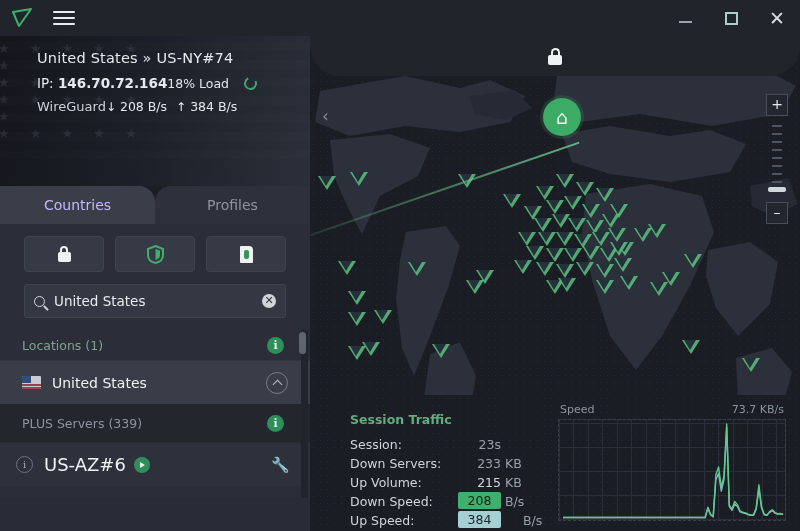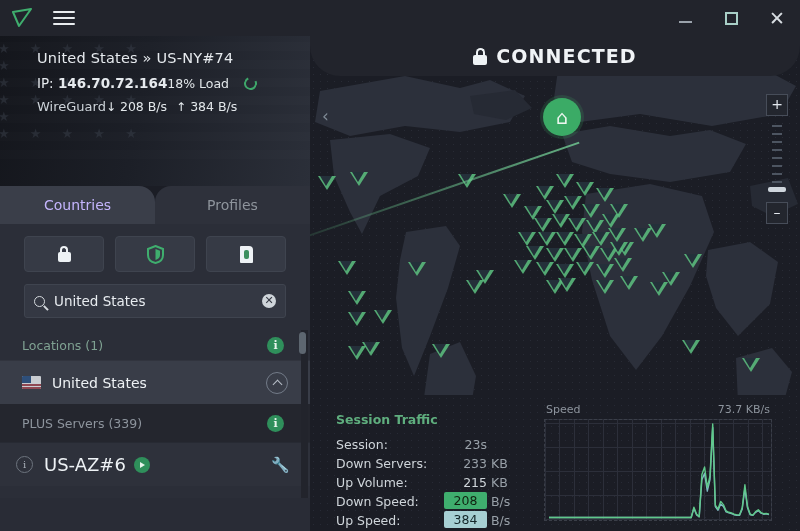--- a/index.html
+++ b/index.html
@@ -281,21 +281,21 @@
   .conn-beam {
     position: absolute; left: -5px; top: 200px;
     width: 290px; height: 2px;
     background: linear-gradient(90deg, rgba(90,185,124,0.15), rgba(112,200,146,0.85));
     transform: rotate(-19deg); transform-origin: left center;
     z-index: 5;
   }
 
   
   .stats-panel {
-    position: absolute; left: 296px; top: 395px;
+    position: absolute; left: 310px; top: 395px;
     width: 490px; height: 136px;
     background: #1b1d25;
     z-index: 8;
   }
   .stats-dots {
     position: absolute; inset: 0;
     background-image: radial-gradient(#272a35 0.9px, transparent 0.9px);
     background-size: 7px 7px;
   }
   .traffic {
@@ -310,21 +310,21 @@
     width: 47px; text-align: right; color: #98a0a8; font-size: 12.5px;
     padding-right: 4px;
   }
   .tr-val.green { color: #cfd5da; }
   .tr-val.badge-down {
     background: #3fae6e; color: #10210f; border-radius: 2px;
     text-align: center; padding: 1px 3px; width: 43px; margin-right: 4px;
   }
   .tr-val.badge-up {
     background: #a6cfd3; color: #14272a; border-radius: 2px;
-    text-align: center; padding: 1px 3px; width: 43px; margin-right: 4px;
+    text-align: center; padding: 1px 3px; width: 43px; margin-right: 22px;
   }
   .tr-unit { color: #98a0a8; font-size: 12.5px; }
 
   .graph {
     position: absolute; left: 248px; top: 8px;
     width: 228px; height: 122px;
   }
   .graph-head {
     display: flex; justify-content: space-between; align-items: center;
     color: #8d949d; font-size: 11px; padding: 0 2px 3px 2px;
@@ -673,21 +673,20 @@
       <div class="marker" style="left:432px;top:322px">
           <i></i>
         </div>
     </div>
 
     <div class="status-banner">
       <span class="lock-big">
           <i class="shk"></i>
           <i class="body"></i>
         </span>
-      <span class="status-text">CONNECTED</span>
     </div>
 
     <div class="home-pin">
       <span class="home-glyph">⌂</span>
     </div>
 
     <div class="back-chev">‹</div>
 
     <div class="zoom-ctl">
       <div class="zoom-btn">+</div>

